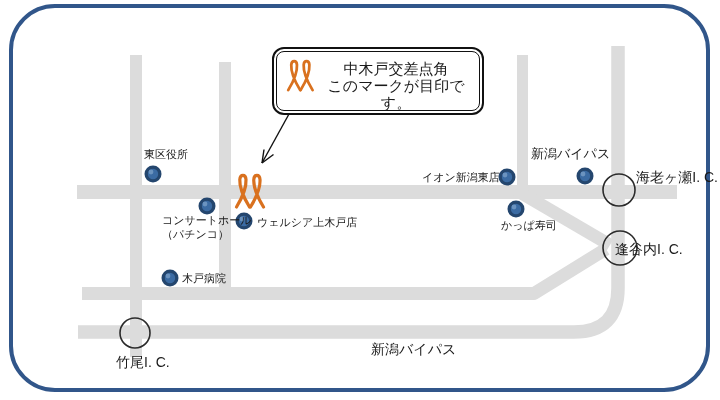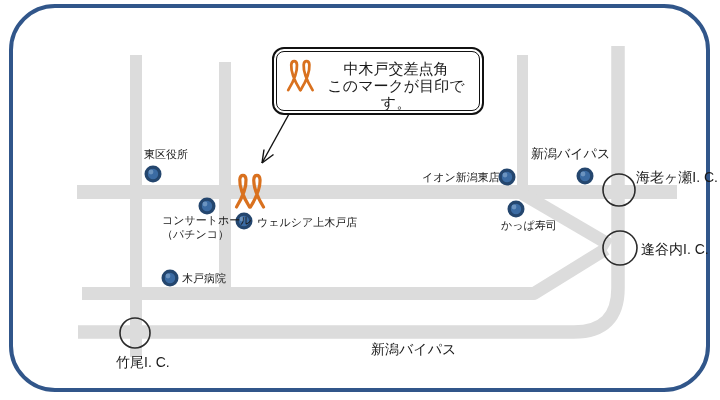--- a/index.html
+++ b/index.html
@@ -133,19 +133,19 @@
   <div class="lbl" style="left:182px;top:271px;">木戸病院</div>
 
   <div class="lbl" style="left:422px;top:170px;">イオン新潟東店</div>
 
   <div class="lbl" style="left:501px;top:218px;">かっぱ寿司</div>
 
   <div class="lbl lbl-lg" style="left:531px;top:147px;">新潟バイパス</div>
 
   <div class="lbl lbl-md" style="left:636px;top:170px;">海老ヶ瀬I. C.</div>
 
-  <div class="lbl lbl-md" style="left:641px;top:242px;">逢谷内I. C.</div>
+  <div class="lbl lbl-md" style="left:615px;top:242px;">逢谷内I. C.</div>
 
   <div class="lbl lbl-md" style="left:108px;top:355px;margin-left:8px;">竹尾I. C.</div>
 
   <div class="lbl lbl-md" style="left:371px;top:342px;">新潟バイパス</div>
 
 </div>
 
 </body></html>

